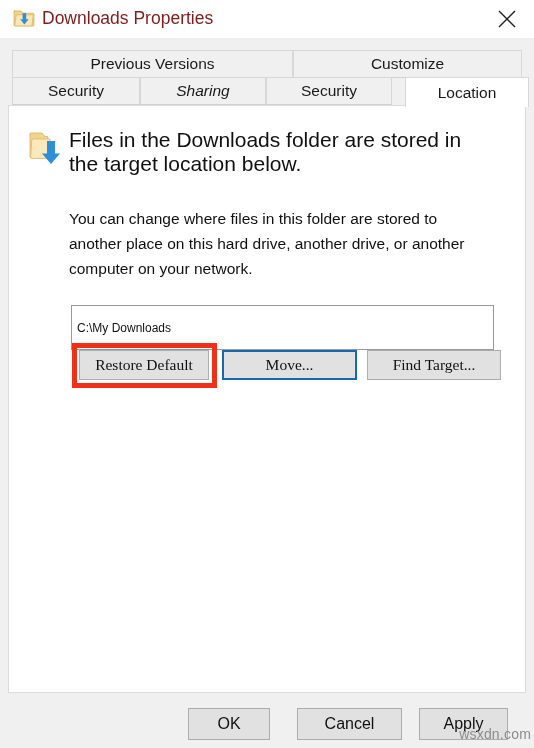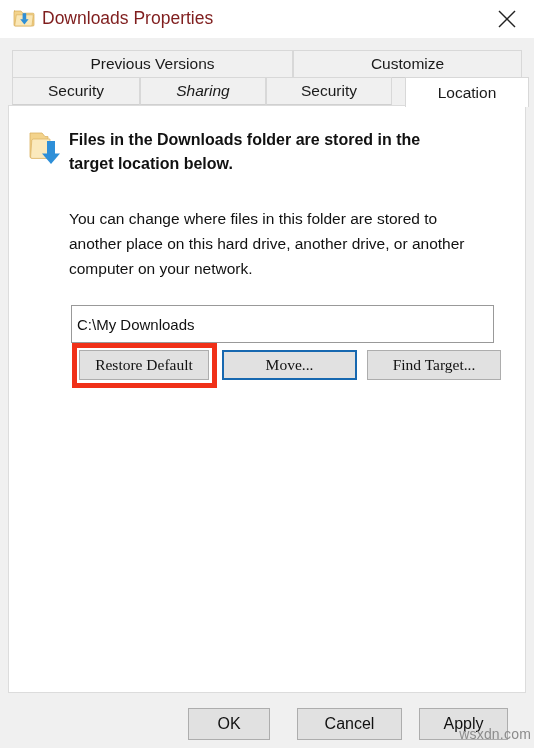--- a/index.html
+++ b/index.html
@@ -106,44 +106,43 @@
 
   #folder-icon {
     position: absolute;
     left: 18px; top: 22px;
     width: 40px; height: 40px;
   }
   #intro-text {
     position: absolute;
     left: 60px; top: 22px;
     width: 400px;
-    font-size: 16px;
+    font-size: 21px;
     line-height: 24px;
     color: #111111;
-    font-weight: bold;
   }
   #desc-text {
     position: absolute;
     left: 60px; top: 100px;
     width: 420px;
     font-size: 15.5px;
     line-height: 25px;
     color: #111111;
   }
 
   #path-field {
     position: absolute;
     left: 62px; top: 199px;
     width: 423px;
-    height: 38px;
+    height: 45px;
     box-sizing: border-box;
     background: #ffffff;
     border: 1px solid #999999;
     font-family: "Liberation Sans", sans-serif;
-    font-size: 15px;
+    font-size: 12px;
     color: #111111;
     padding: 0 5px;
     outline: none;
   }
 
   
   .btn {
     position: absolute;
     box-sizing: border-box;
     background: #e1e1e1;

